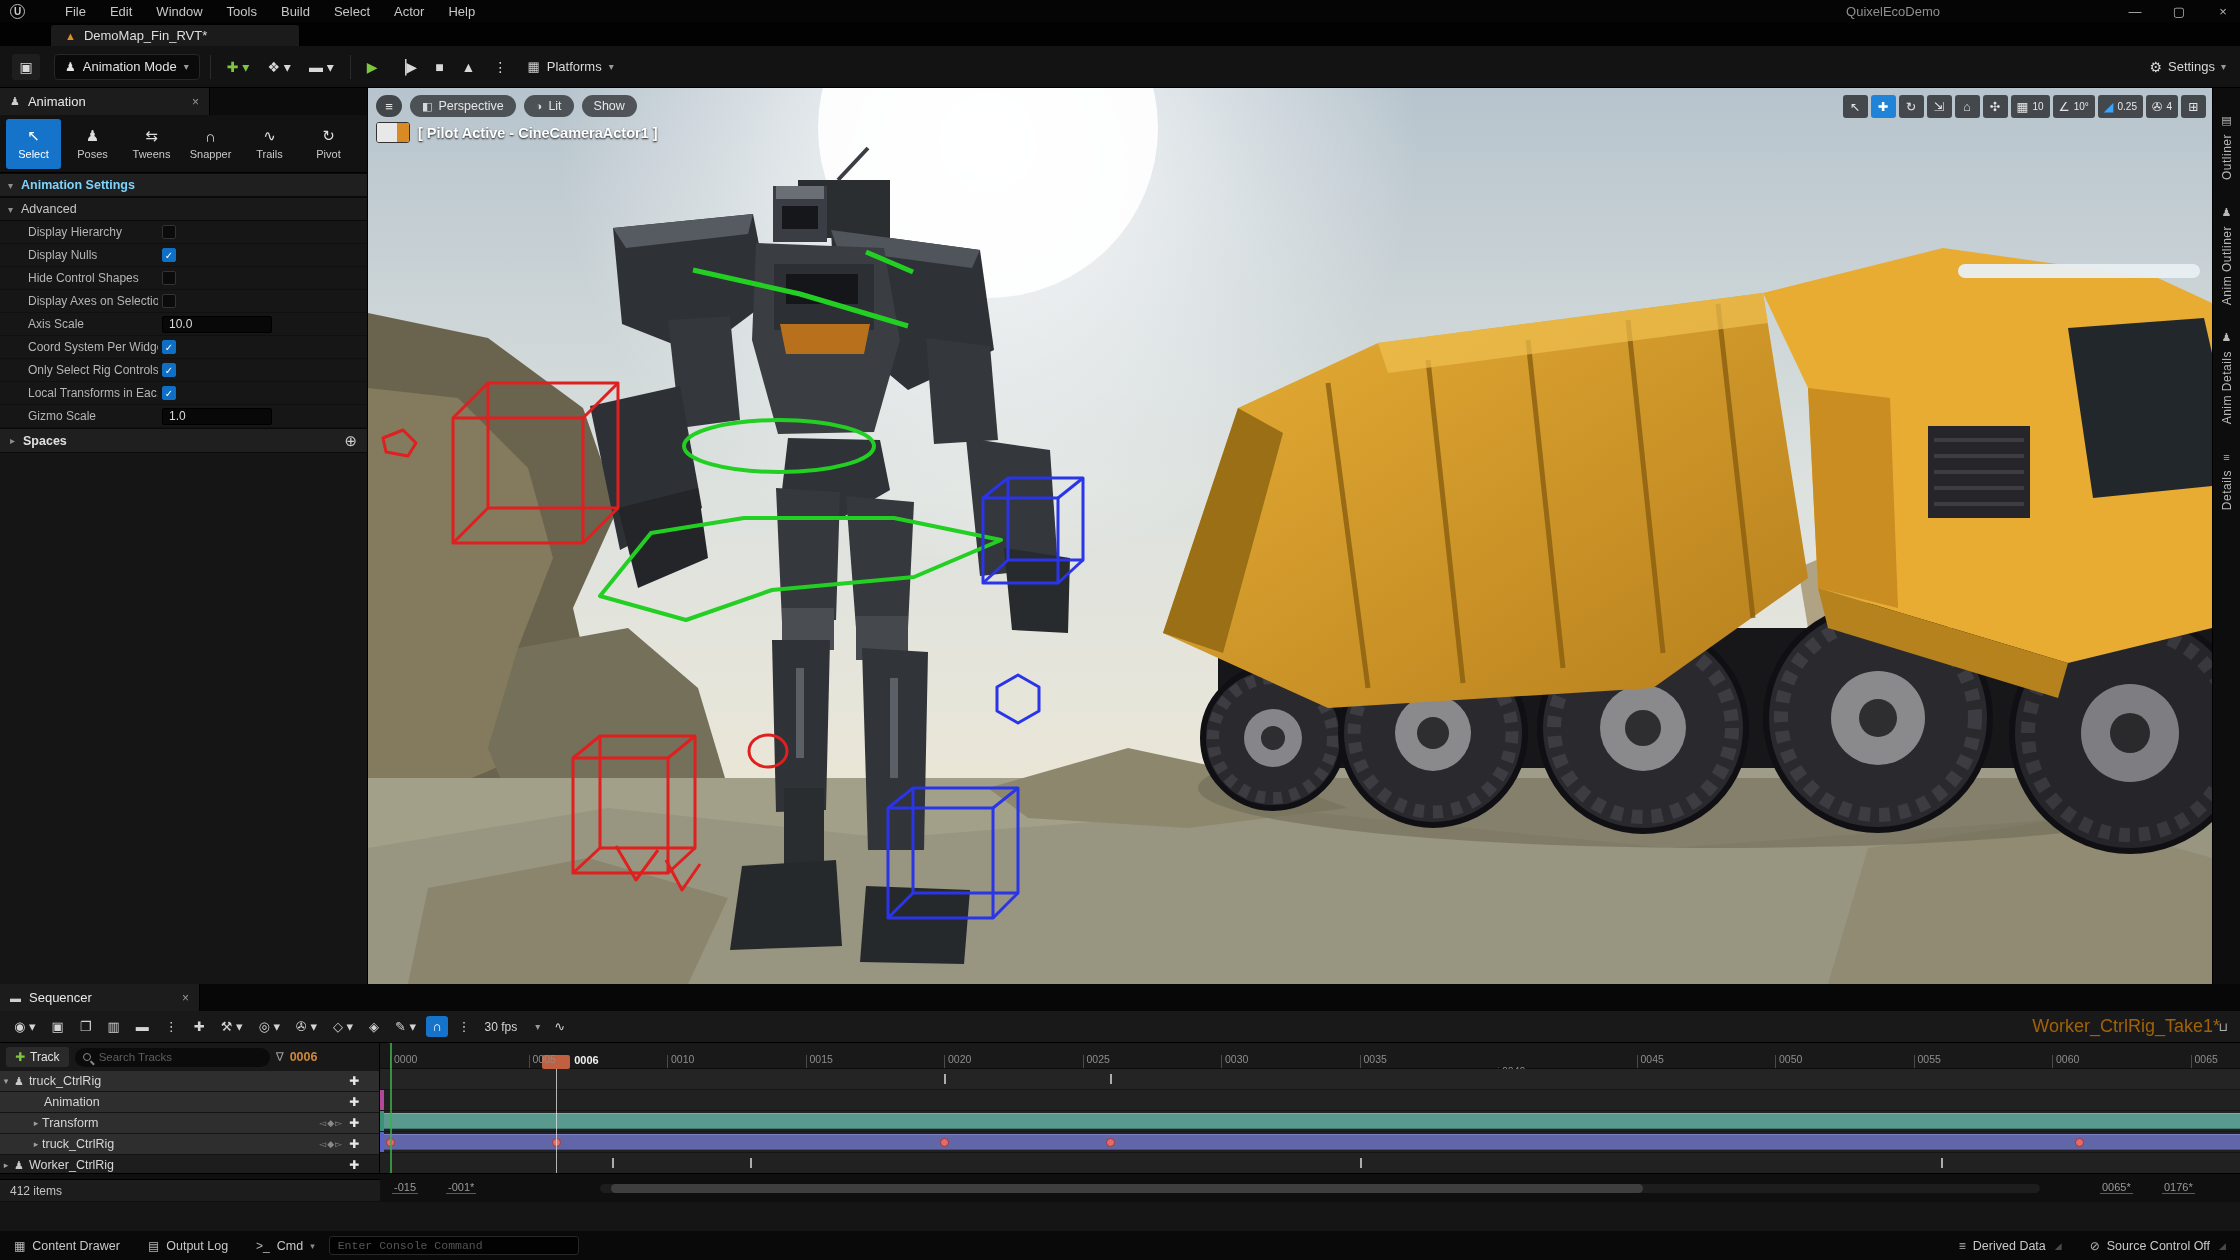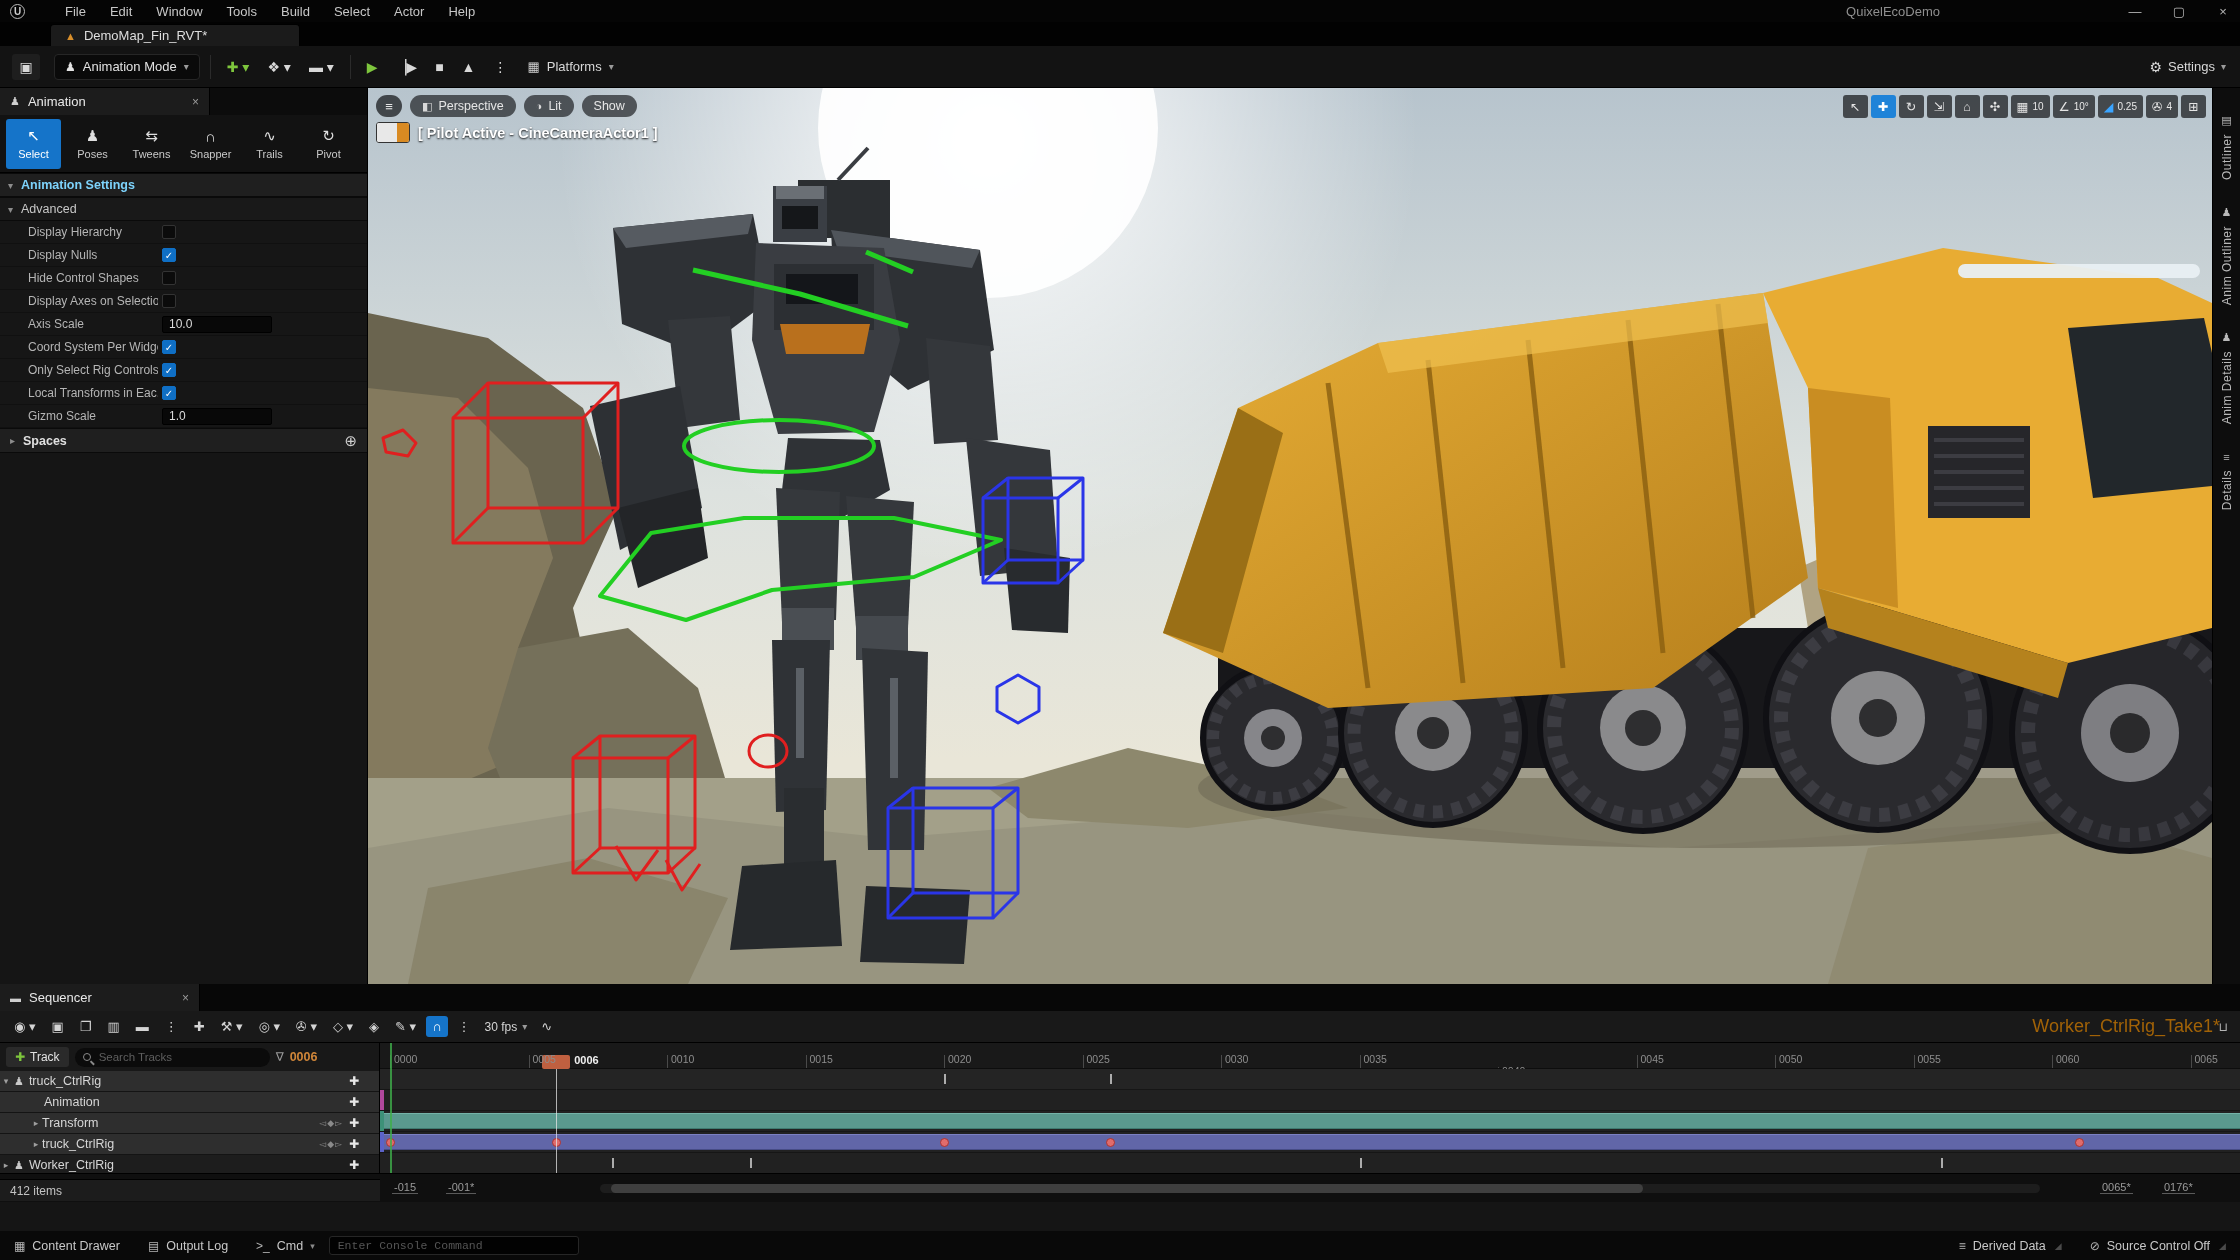--- a/index.html
+++ b/index.html
@@ -108,21 +108,21 @@
   .sequencer{position:absolute;left:0;top:984px;width:2240px;height:247px;background:#151515;}
   .sq-tabrow{height:27px;background:#070707;display:flex;}
   .sq-tab{width:200px;background:#1c1c1c;display:flex;align-items:center;gap:8px;padding:0 10px;border-right:1px solid #000;}
   .sq-tab .sqt-icon{font-size:11px;color:#cfcfcf;}
   .sq-tab .sqt-label{font-size:13px;color:#e8e8e8;}
   .sq-tab .sqt-close{margin-left:auto;color:#9a9a9a;font-size:12px;}
   .sq-toolbar{height:32px;background:#191919;border-bottom:1px solid #000;display:flex;align-items:center;padding:0 8px;position:relative;}
   .sq-toolbar .iconrow{gap:4px;}
   .sq-toolbar .ic{padding:3px 6px;font-size:13px;color:#d4d4d4;border-radius:3px;}
   .sq-toolbar .ic.on{background:#1574c9;color:#fff;font-weight:bold;}
-  .fps-pill{display:flex;align-items:center;gap:5px;color:#d4d4d4;font-size:12px;margin:0 8px;}
+  .fps-pill{display:flex;align-items:center;gap:18px;color:#d4d4d4;font-size:12px;margin:0 8px;}
   .take-label{position:absolute;right:20px;color:#a16207;font-size:18px;}
   .lock-icon{position:absolute;right:12px;color:#b5b5b5;font-size:12px;}
 
   .sq-content{position:relative;height:136px;display:flex;}
   .trackpanel{width:380px;background:#181818;border-right:1px solid #000;position:relative;}
   .tp-toprow{height:28px;display:flex;align-items:center;padding:0 6px;gap:6px;}
   .track-btn{height:20px;background:#2a2a2a;border-radius:3px;display:flex;align-items:center;gap:5px;padding:0 9px;}
   .track-btn .tb-plus{color:#7ec63d;font-size:12px;}
   .track-btn .tb-label{color:#e2e2e2;font-size:12px;}
   .search-box{flex:0 0 195px;height:19px;background:#0b0b0b;border-radius:10px;display:flex;align-items:center;padding:0 8px;gap:6px;}

